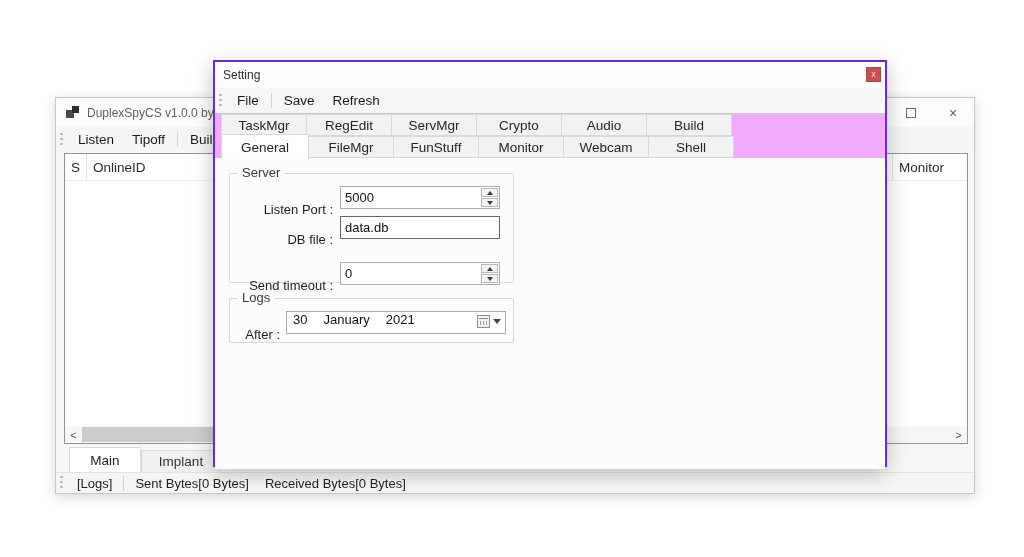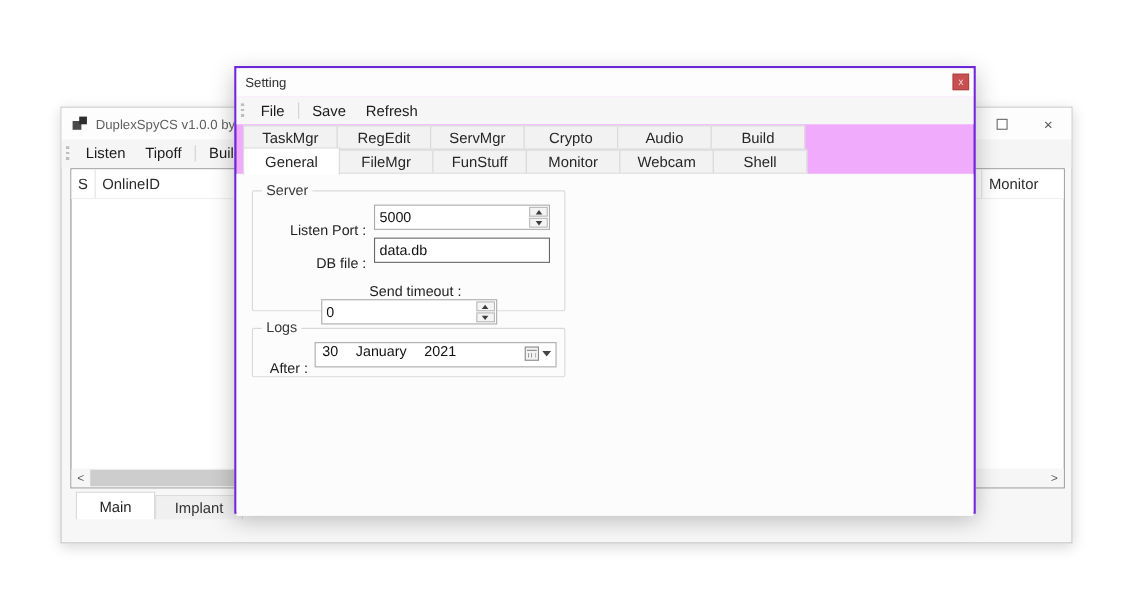--- a/index.html
+++ b/index.html
@@ -140,20 +140,27 @@
         <div class="hs-thumb"></div>
         <div class="hs-arrow hs-right">&gt;</div>
       </div>
     </div>
 
     <div class="mw-tabs">
       <div class="mw-tab selected">Main</div>
       <div class="mw-tab unselected">Implant</div>
     </div>
 
+    <div class="mw-statusbar">
+      <span class="grip"></span>
+      <span class="sb-item">[Logs]</span>
+      <span class="vsep"></span>
+      <span class="sb-item">Sent Bytes[0 Bytes]</span>
+      <span class="sb-item">Received Bytes[0 Bytes]</span>
+    </div>
   </div>
 
   <div class="dialog">
     <div class="dlg-titlebar">
       <span class="dlg-title">Setting</span>
       <div class="dlg-close">x</div>
     </div>
 
     <div class="dlg-menubar">
       <span class="grip"></span>
@@ -200,21 +207,21 @@
           </div>
         </div>
 
         <div class="form-row" style="top:42px;">
           <span class="form-label">DB file :</span>
           <div class="textbox">
             <input type="text" value="data.db" style="">
           </div>
         </div>
 
-        <div class="form-row" style="top:60px;flex-direction:column;">
+        <div class="form-row" style="top:88px;">
           <span class="form-label">Send timeout :</span>
           <div class="numeric">
             <input type="text" value="0" style="">
             <div class="spinner">
               <div class="spin-btn">
                   <span class="tri-up"></span>
                 </div>
               <div class="spin-btn">
                   <span class="tri-down"></span>
                 </div>

